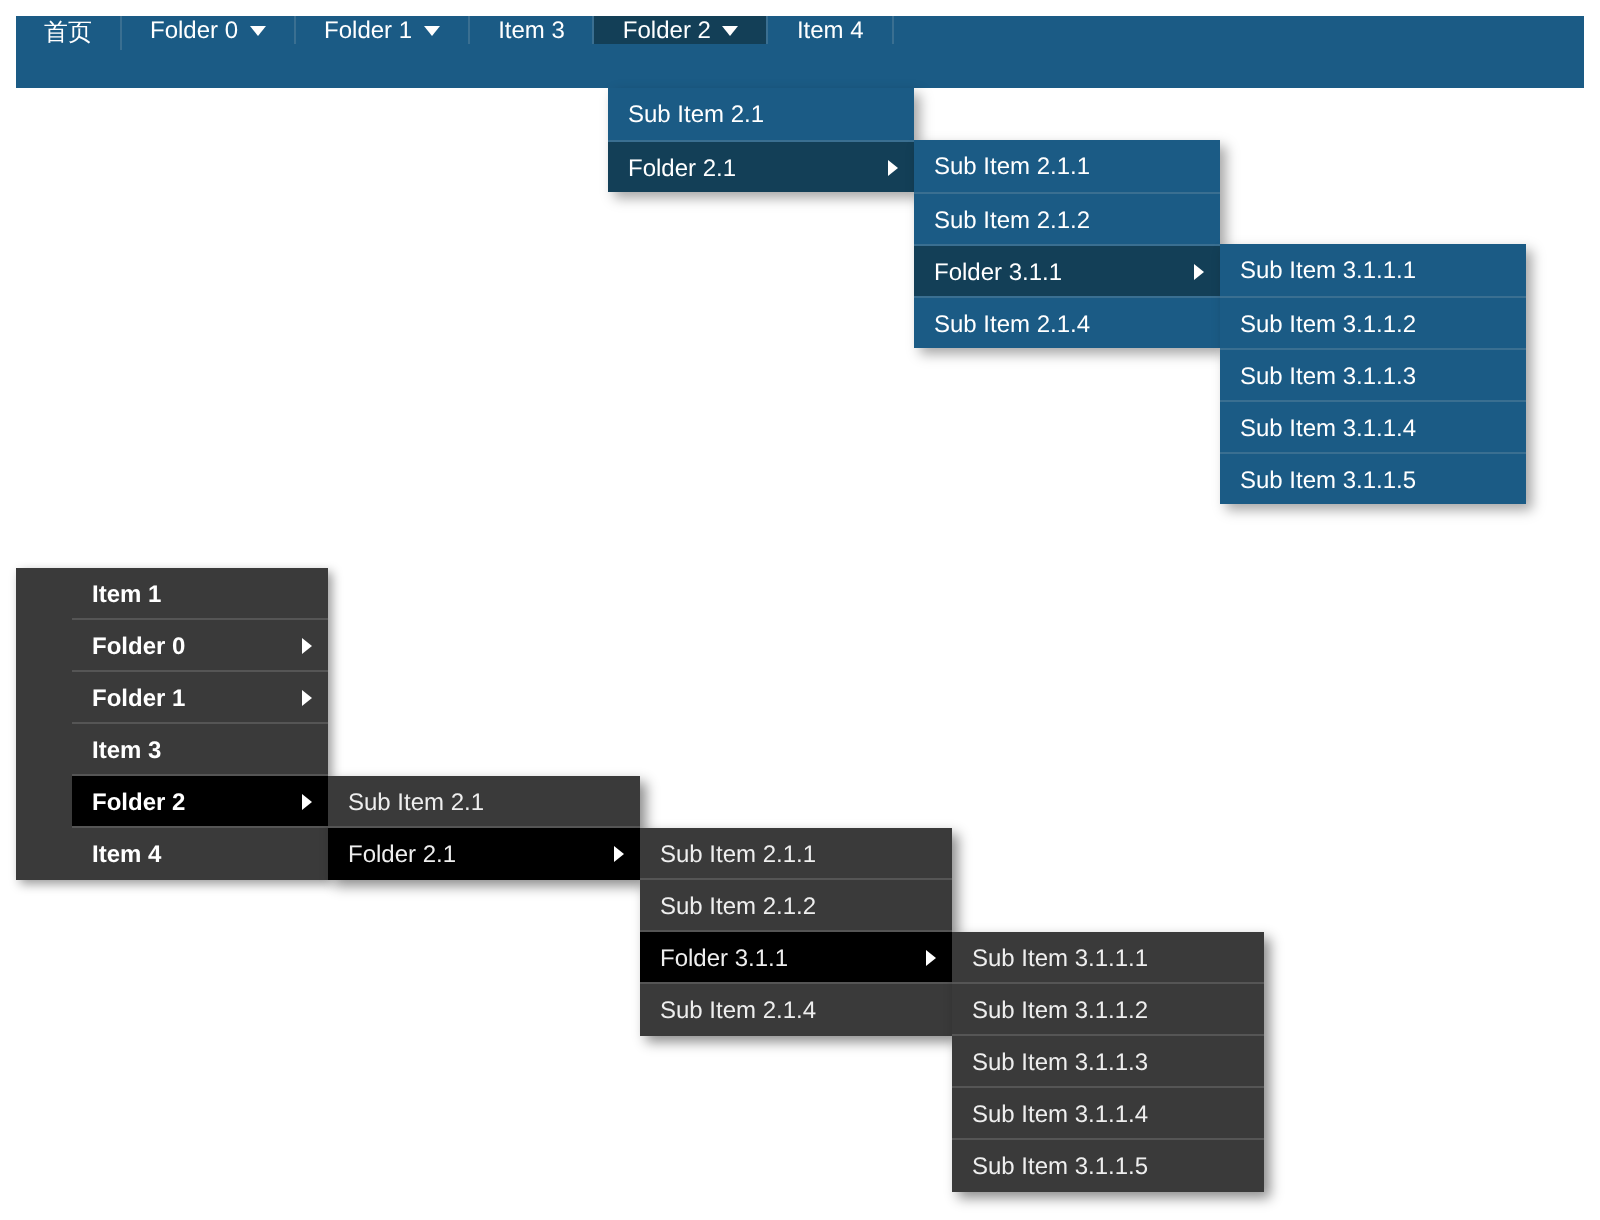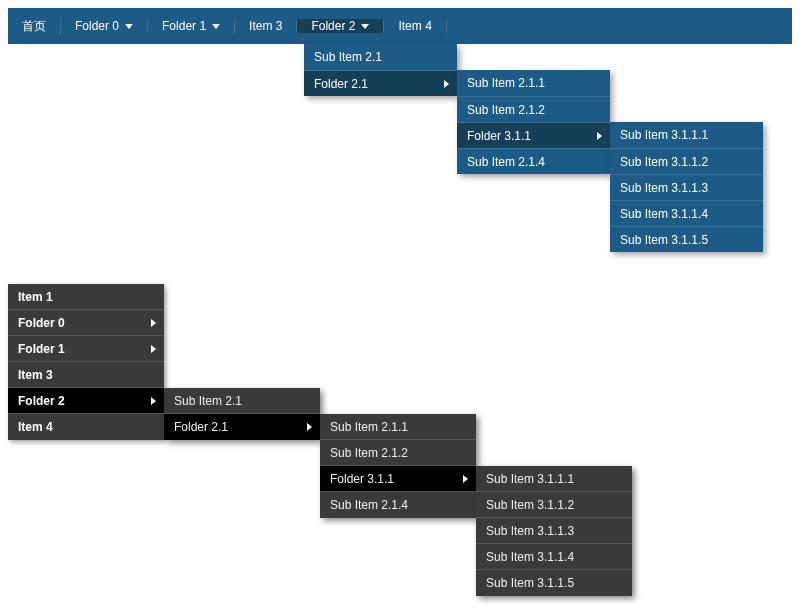--- a/index.html
+++ b/index.html
@@ -15,21 +15,21 @@
   }
 
   
   .blue-bar {
     position: absolute;
     top: 8px; left: 8px;
     width: 784px;
     height: 36px;
     background: #1b5b85;
     display: flex;
-    align-items: center;
+    align-items: flex-start;
   }
   .blue-item {
     display: flex;
     align-items: center;
     padding: 0 14px;
     color: #fff;
     border-right: 1px solid #3a6f91;
     cursor: pointer;
     white-space: nowrap;
   }
@@ -86,20 +86,21 @@
   .dark-item {
     position: relative;
     height: 26px;
     line-height: 26px;
     padding: 0 20px 0 10px;
     color: #fff;
     font-weight: bold;
     border-bottom: 1px solid #555;
     cursor: pointer;
     white-space: nowrap;
+    margin-left: 28px;
   }
   .dark-item:last-child { border-bottom: none; }
   .dark-item.active { background: #000; }
 
   .dark-sub {
     position: absolute;
     background: #3a3a3a;
     box-shadow: 3px 3px 6px rgba(0,0,0,0.45);
   }
   .dark-sub-item {

